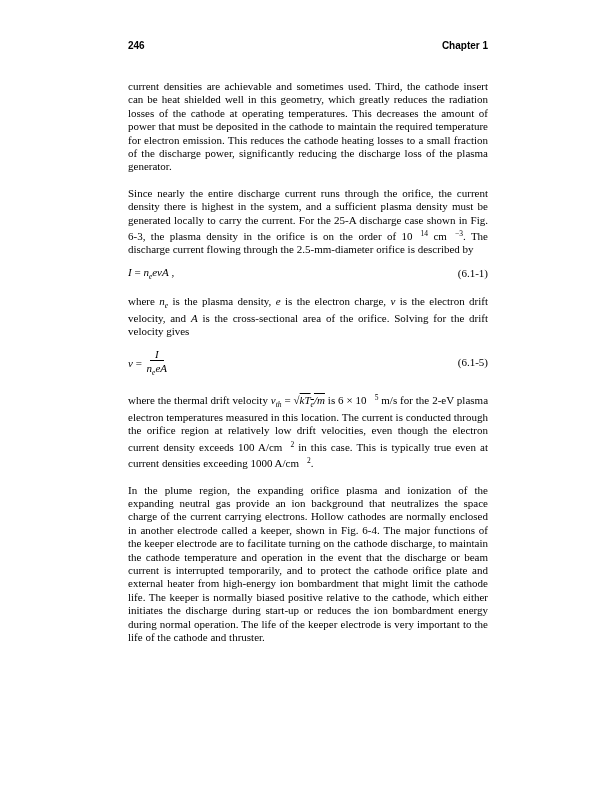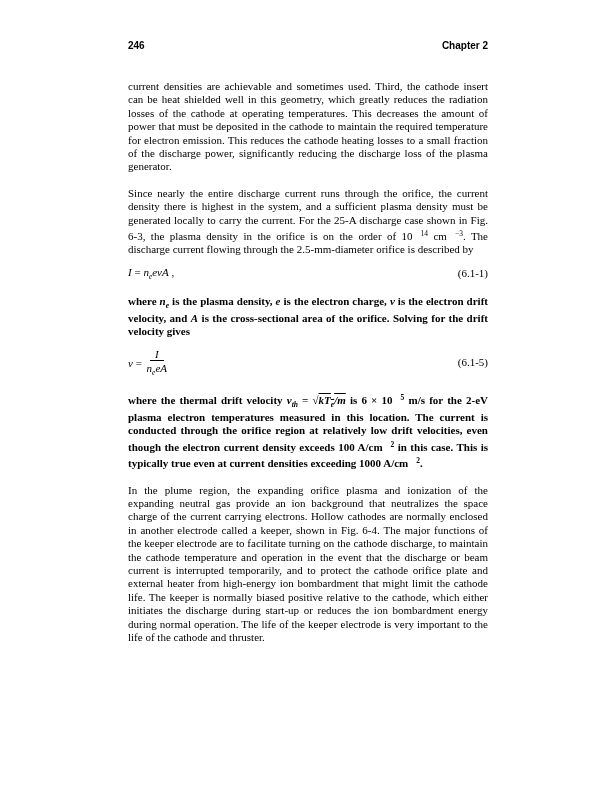--- a/index.html
+++ b/index.html
@@ -26,21 +26,21 @@
   .body-par{
     margin:13px 0 0 0;
     text-align:justify;
   }
   .body-par.first{margin-top:17px;}
   .equation{
     position:relative;
     text-align:left;
     margin:9px 0;
   }
-  .equation + .body-par{margin-top:12px;font-weight:bold;}
+  .equation + .body-par{margin-top:12px;}
   .eq-num{
     position:absolute;
     right:0;
     top:50%;
     transform:translateY(-50%);
     padding-left:47px;
   }
   .eq-row{
     display:inline-flex;
     align-items:center;
@@ -67,21 +67,21 @@
   .f-sup{font-size:7.5px;vertical-align:4px;padding-left:8px;}
   .f-ol{text-decoration:overline;}
 </style>
 </head>
 <body>
 
 <div class="page">
 
   <div class="header">
     <span>246</span>
-    <span>Chapter 2</span>
+    <span>Chapter 1</span>
   </div>
 
   <p class="body-par first"><span>current densities are achievable and sometimes used. Third, the cathode insert can be heat shielded well in this geometry, which greatly reduces the radiation losses of the cathode at operating temperatures. This decreases the amount of power that must be deposited in the cathode to maintain the required temperature for electron emission. This reduces the cathode heating losses to a small fraction of the discharge power, significantly reducing the discharge loss of the plasma generator.</span></p>
 
   <p class="body-par"><span>Since nearly the entire discharge current runs through the orifice, the current density there is highest in the system, and a sufficient plasma density must be generated locally to carry the current. For the 25-A discharge case shown in Fig. 6-3, the plasma density in the orifice is on the order of 10</span><span class="f-sup">14</span><span> cm</span><span class="f-sup">−3</span><span>. The discharge current flowing through the 2.5-mm-diameter orifice is described by</span></p>
 
   <div class="equation">
     <span class="eq-body"><span class="f-i">I</span><span> = </span><span class="f-i">n</span><span class="f-sub f-i">e</span><span class="f-i">evA</span><span> ,</span></span>
     <span class="eq-num">(6.1-1)</span>
   </div>

